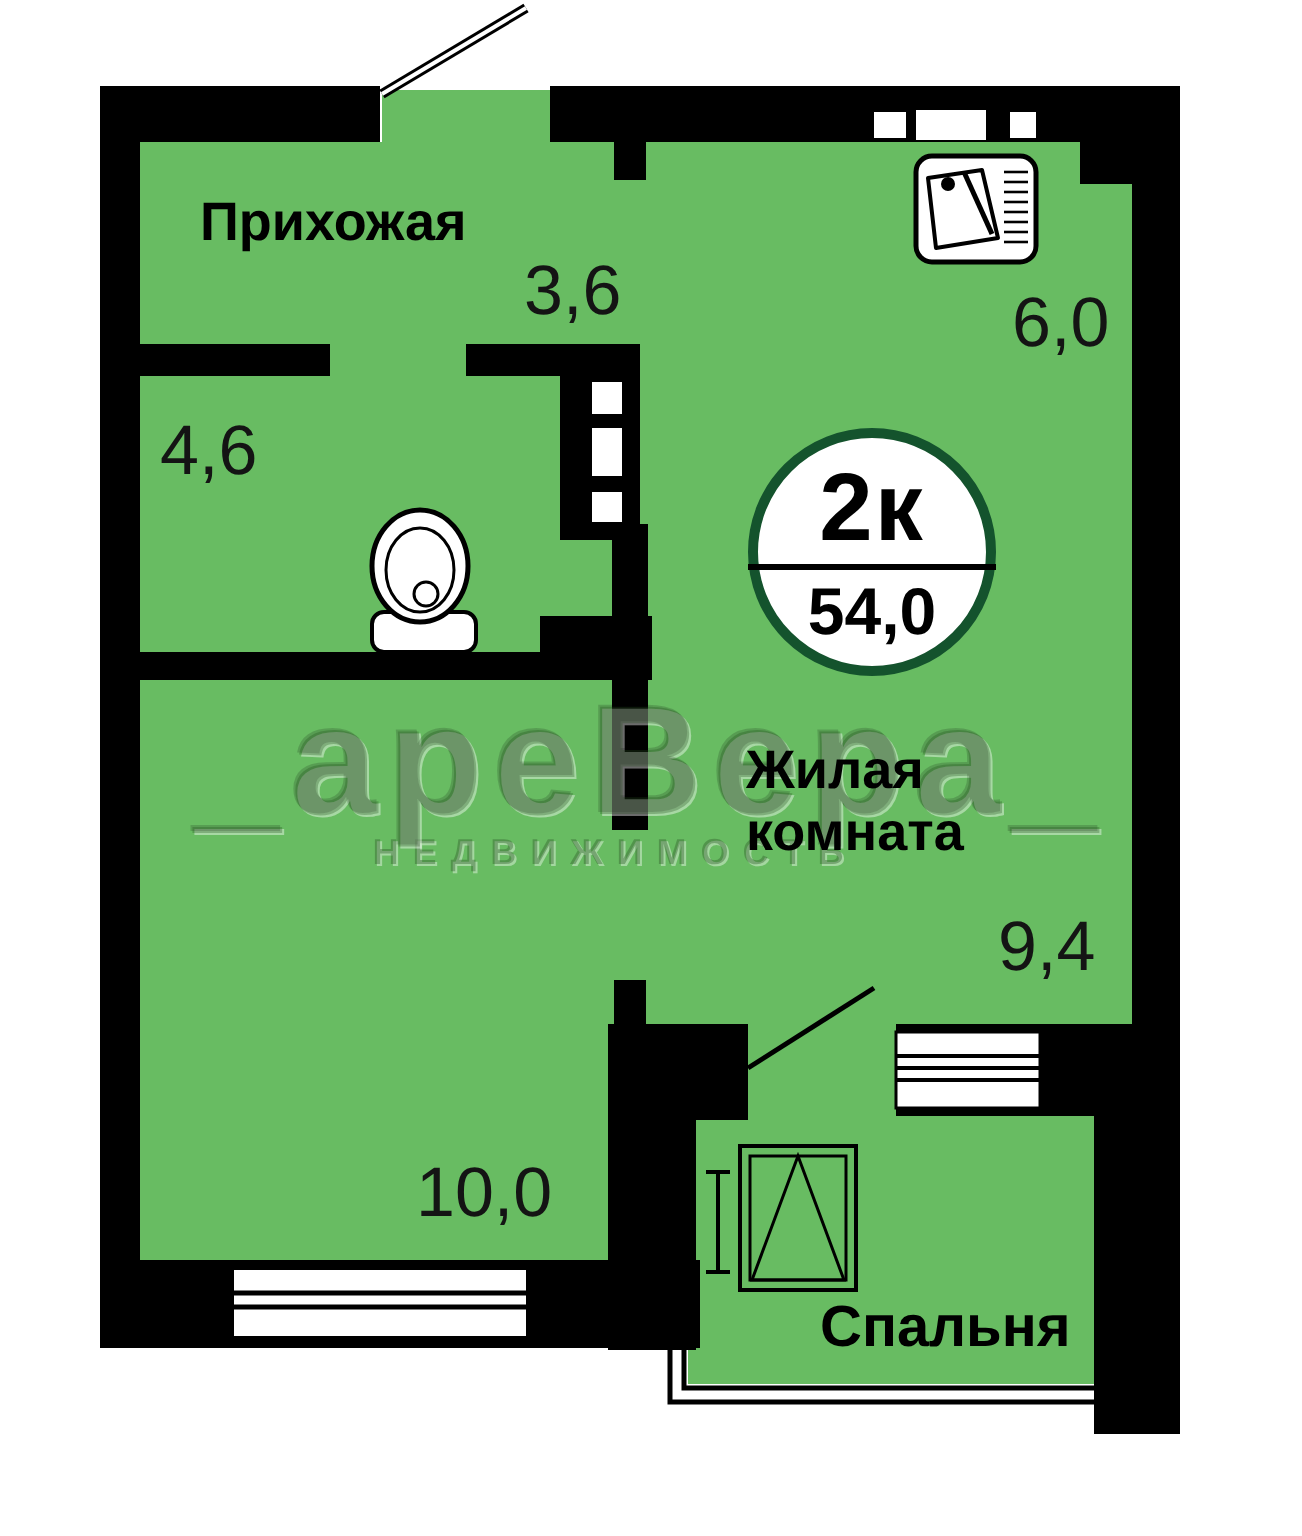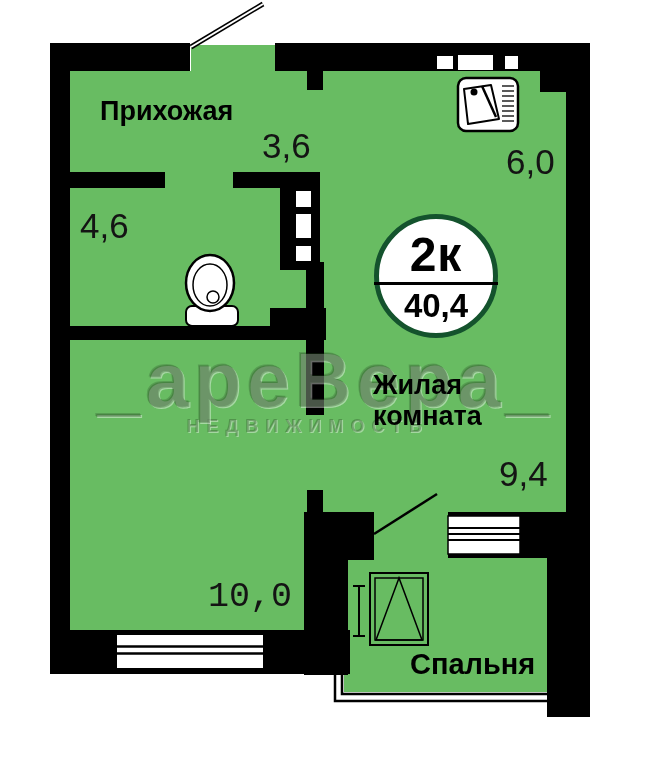--- a/index.html
+++ b/index.html
@@ -157,29 +157,29 @@
   <div id="watermark-sub">НЕДВИЖИМОСТЬ</div>
   <div id="watermark-brand">_ареВера_</div>
 
   <div class="label room-name" style="left:100px; top:97px;  width:165px;">Прихожая</div>
   <div class="label room-area" style="left:262px; top:128px; width:60px;">3,6</div>
 
   <div class="label room-area" style="left:80px; top:208px; width:60px;">4,6</div>
 
   <div class="label room-area" style="left:506px; top:144px; width:60px;">6,0</div>
 
-  <div class="label room-area" style="left:208px; top:579px; width:80px;font-family:Liberation Mono, monospace;">10,0</div>
+  <div class="label room-area" style="left:208px; top:579px; width:80px;">10,0</div>
 
   <div class="label room-name" style="left:373px; top:370px; width:130px;">
     <div style="line-height:31px;">Жилая</div>
     <div style="line-height:31px;">комната</div>
   </div>
   <div class="label room-area" style="left:499px; top:456px; width:60px;">9,4</div>
 
   <div class="label room-name" style="left:410px; top:649px; width:130px; font-size:29px;">Спальня</div>
 
   <div id="badge">
     <div class="badge-type">2к</div>
     <div class="badge-line"></div>
-    <div class="badge-area">40,4</div>
+    <div class="badge-area">54,0</div>
   </div>
 
 </div>
 
 </body></html>

